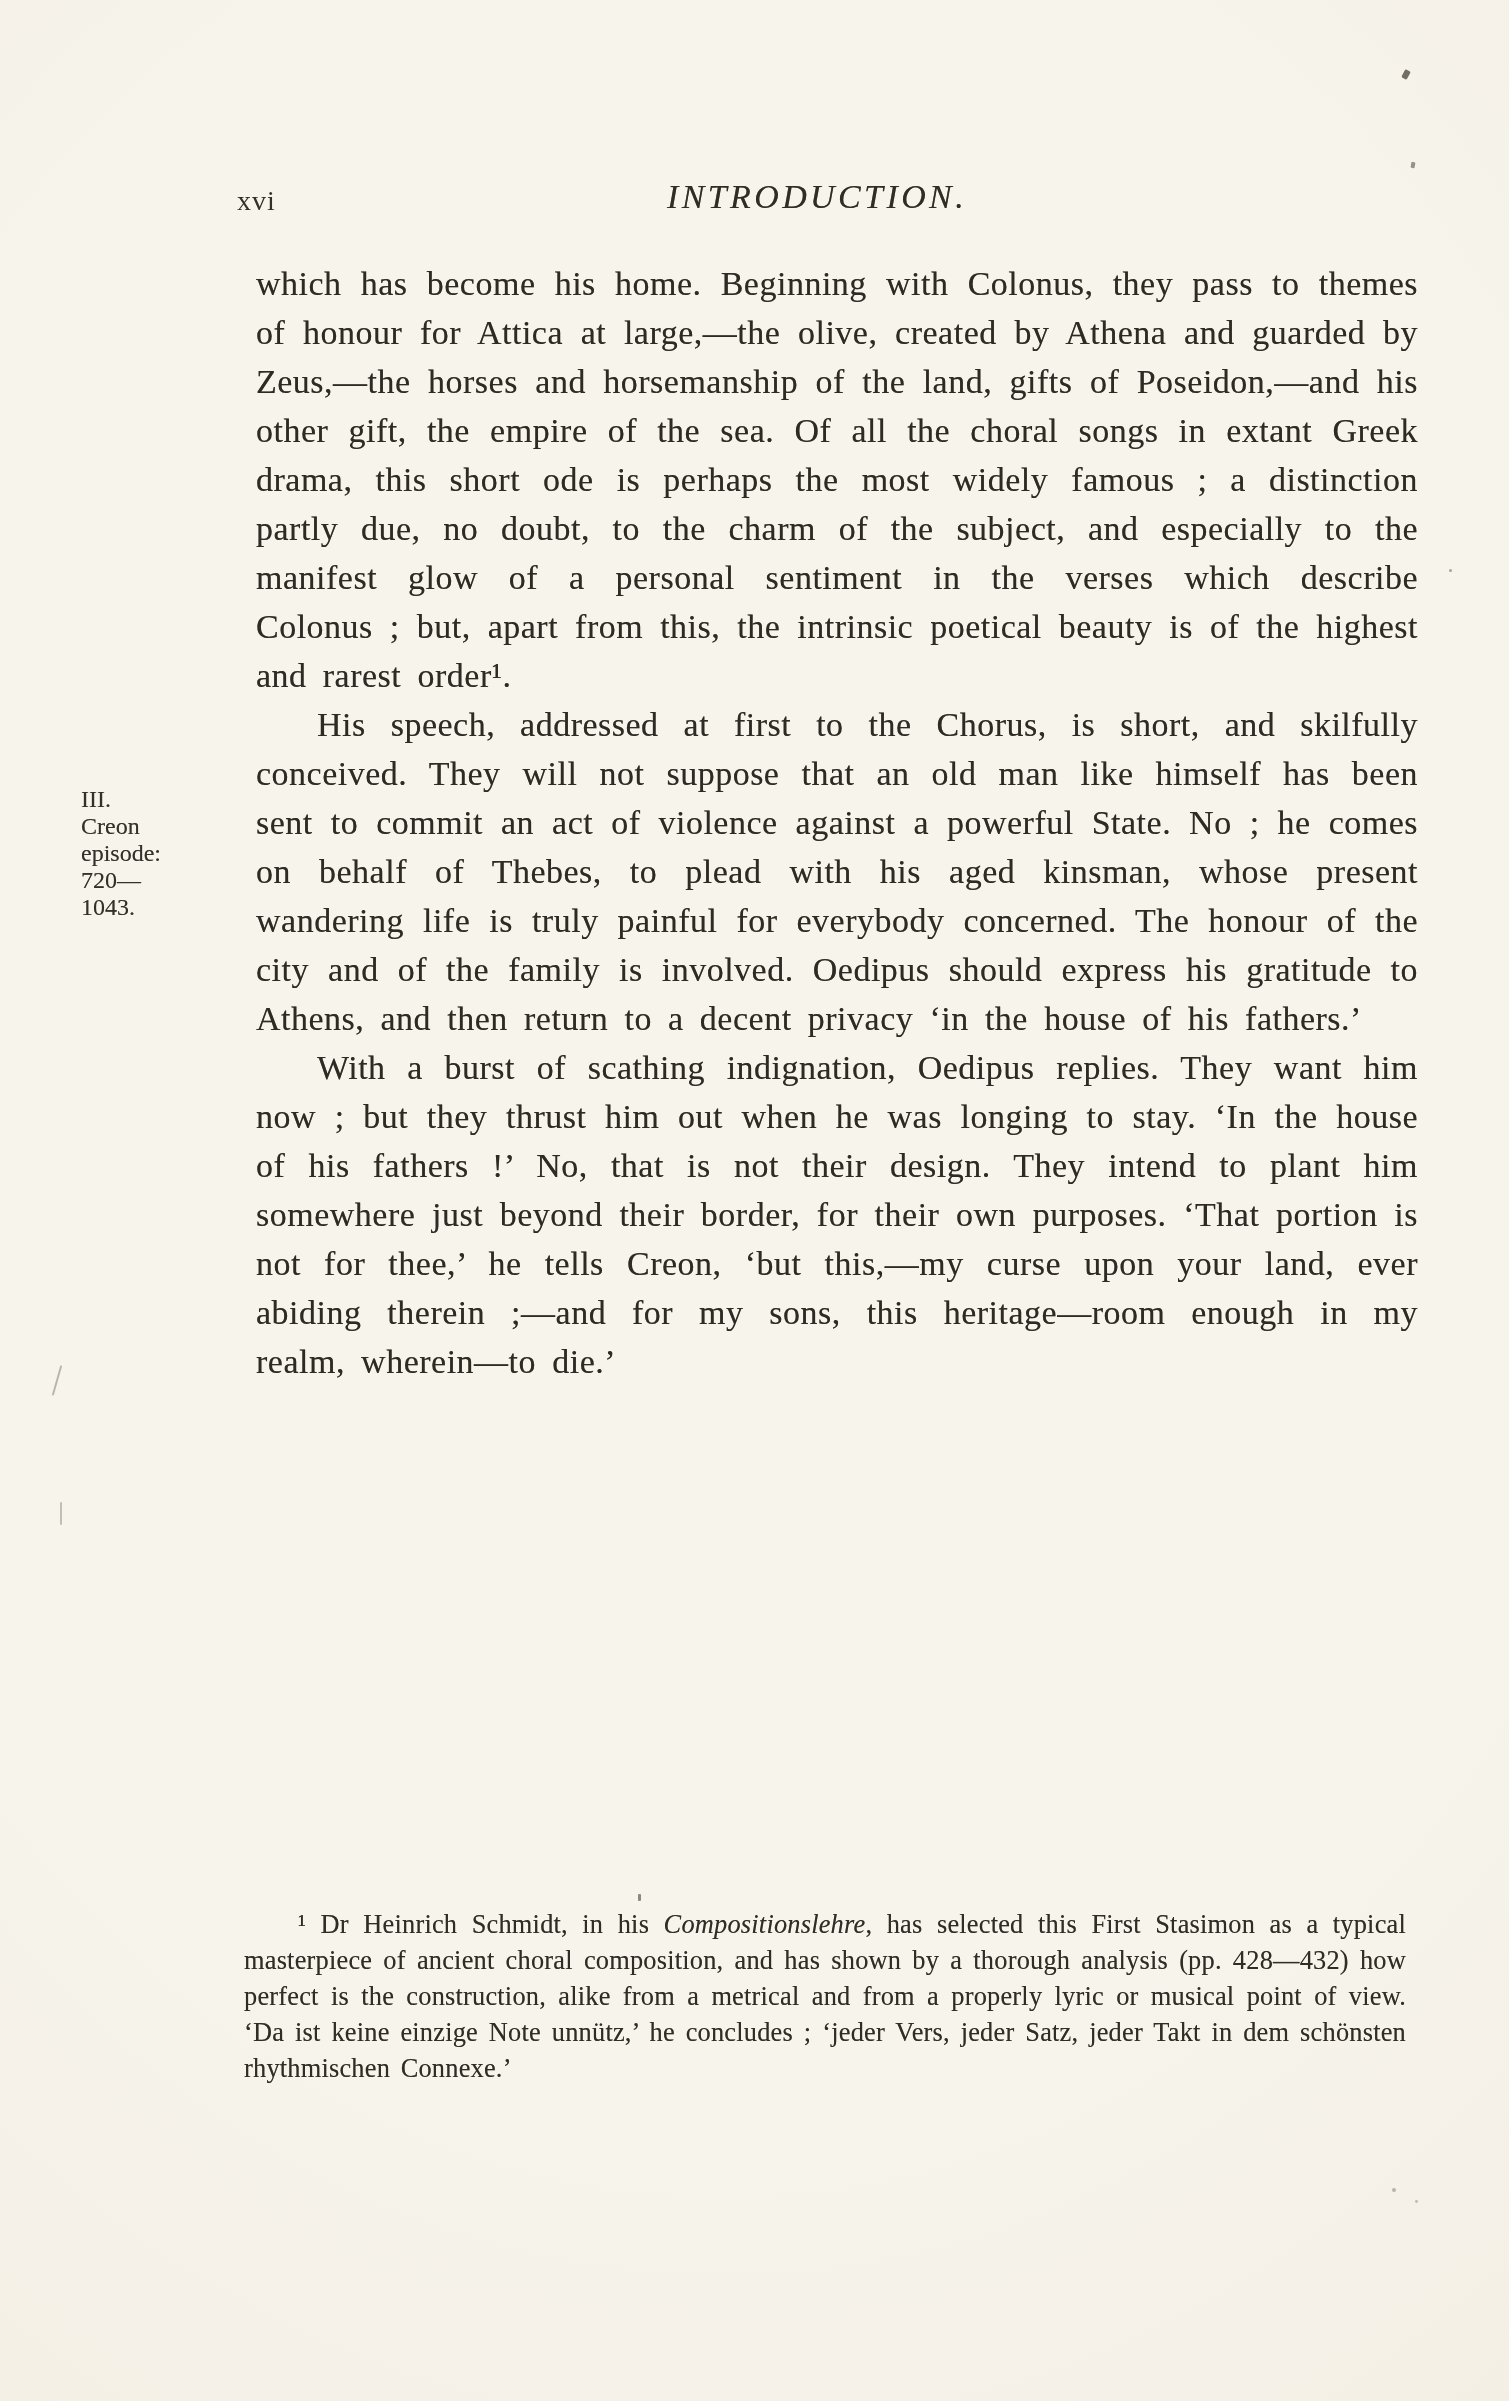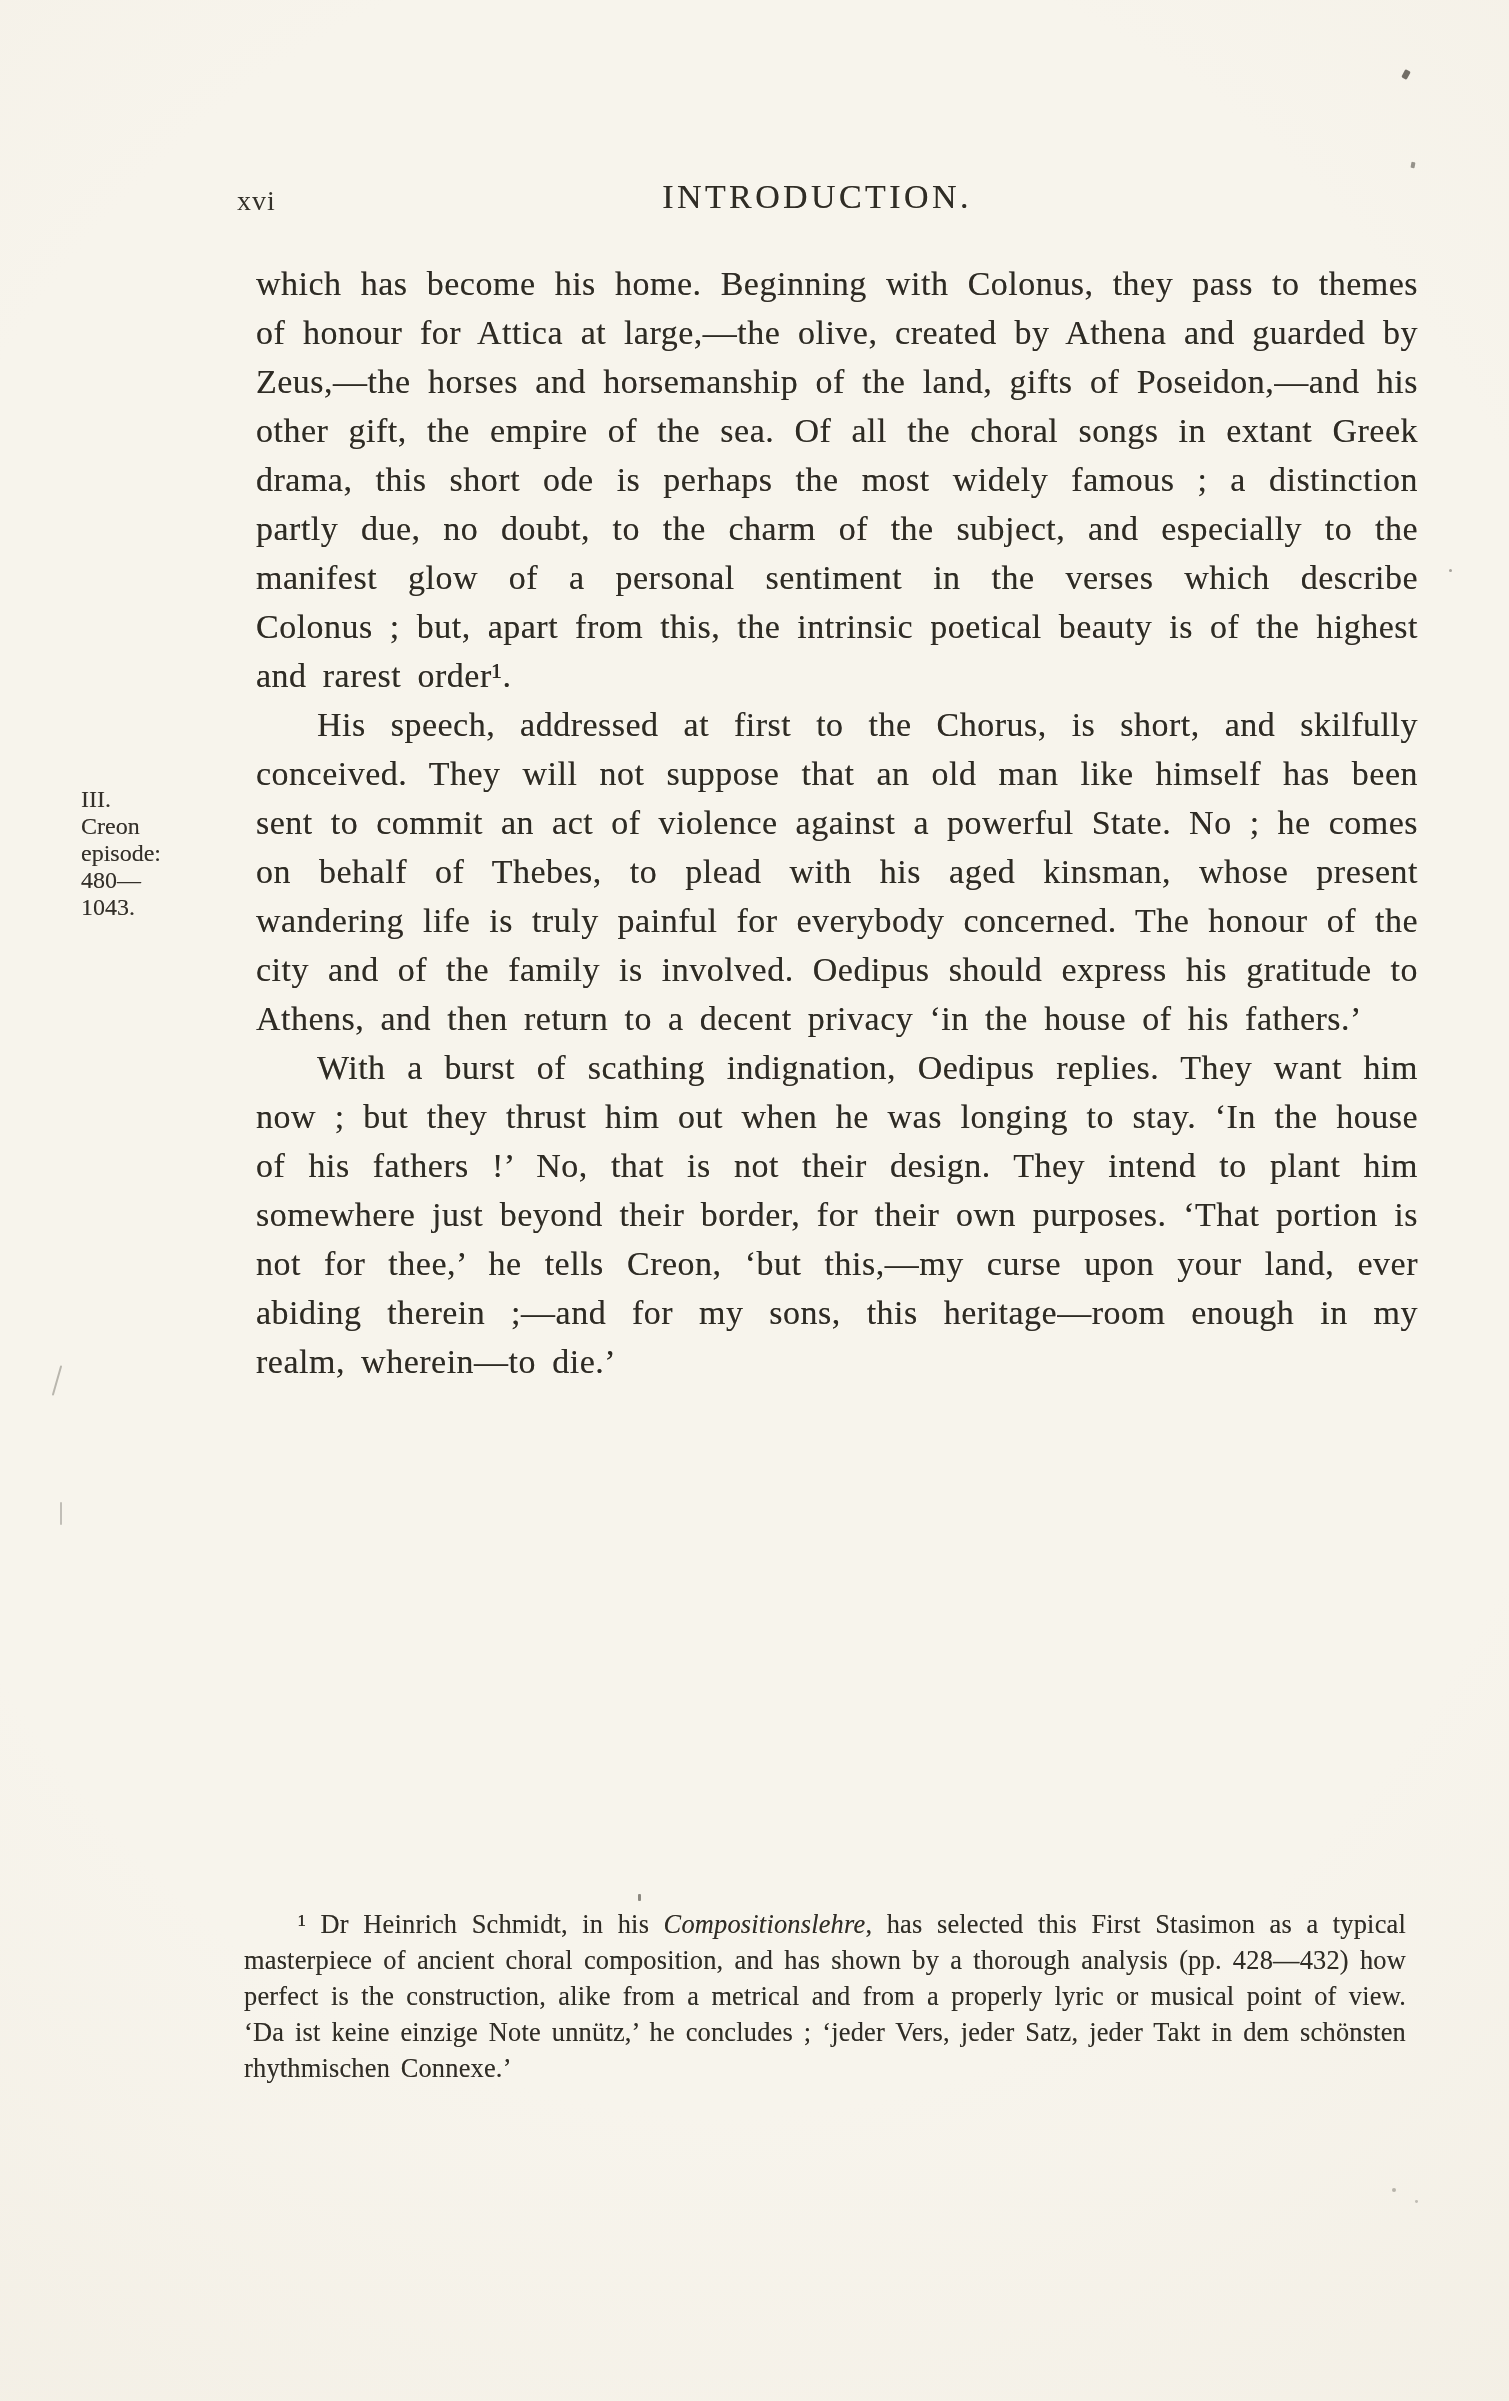--- a/index.html
+++ b/index.html
@@ -22,20 +22,21 @@
     top: 178px; left: 236px;
     width: 1162px; height: 43px;
   }
   .folio {
     position: absolute; left: 1px; top: 6.7px;
     font-size: 28px; letter-spacing: 1px; color: #34312a;
   }
   .running-title {
     position: absolute; left: 0; right: 0; top: 0;
     text-align: center;
+    font-style: italic;
     font-size: 34px;
     letter-spacing: 3.4px;
     color: #302d26;
     text-shadow: 0 0 0.5px rgba(44, 40, 30, 0.55);
   }
 
   
   .margin-note {
     position: absolute;
     left: 81px; top: 750px;
@@ -105,21 +106,21 @@
 
   <header class="page-header">
     <span class="folio">xvi</span>
     <span class="running-title">INTRODUCTION.</span>
   </header>
 
   <aside class="margin-note">
     <span class="mn-line">III.</span>
     <span class="mn-line">Creon</span>
     <span class="mn-line">episode:</span>
-    <span class="mn-line">480—</span>
+    <span class="mn-line">720—</span>
     <span class="mn-line">1043.</span>
   </aside>
 
   <main class="body-text">
     <p class="para no-indent">which has become his home.  Beginning with Colonus, they pass to themes of honour for Attica at large,—the olive, created by Athena and guarded by Zeus,—the horses and horsemanship of the land, gifts of Poseidon,—and his other gift, the empire of the sea.  Of all the choral songs in extant Greek drama, this short ode is perhaps the most widely famous&nbsp;; a distinction partly due, no doubt, to the charm of the subject, and especially to the manifest glow of a personal sentiment in the verses which describe Colonus&nbsp;; but, apart from this, the intrinsic poetical beauty is of the highest and rarest order¹.</p>
     <p class="para">His speech, addressed at first to the Chorus, is short, and skilfully conceived.  They will not suppose that an old man like himself has been sent to commit an act of violence against a powerful State.  No&nbsp;; he comes on behalf of Thebes, to plead with his aged kinsman, whose present wandering life is truly painful for everybody concerned.  The honour of the city and of the family is involved.  Oedipus should express his gratitude to Athens, and then return to a decent privacy ‘in the house of his fathers.’</p>
     <p class="para">With a burst of scathing indignation, Oedipus replies.  They want him now&nbsp;; but they thrust him out when he was longing to stay.  ‘In the house of his fathers&nbsp;!’  No, that is not their design. They intend to plant him somewhere just beyond their border, for their own purposes.  ‘That portion is not for thee,’ he tells Creon, ‘but this,—my curse upon your land, ever abiding therein&nbsp;;—and for my sons, this heritage—room enough in my realm, wherein—to die.’</p>
   </main>
 
   <footer class="footnote">

